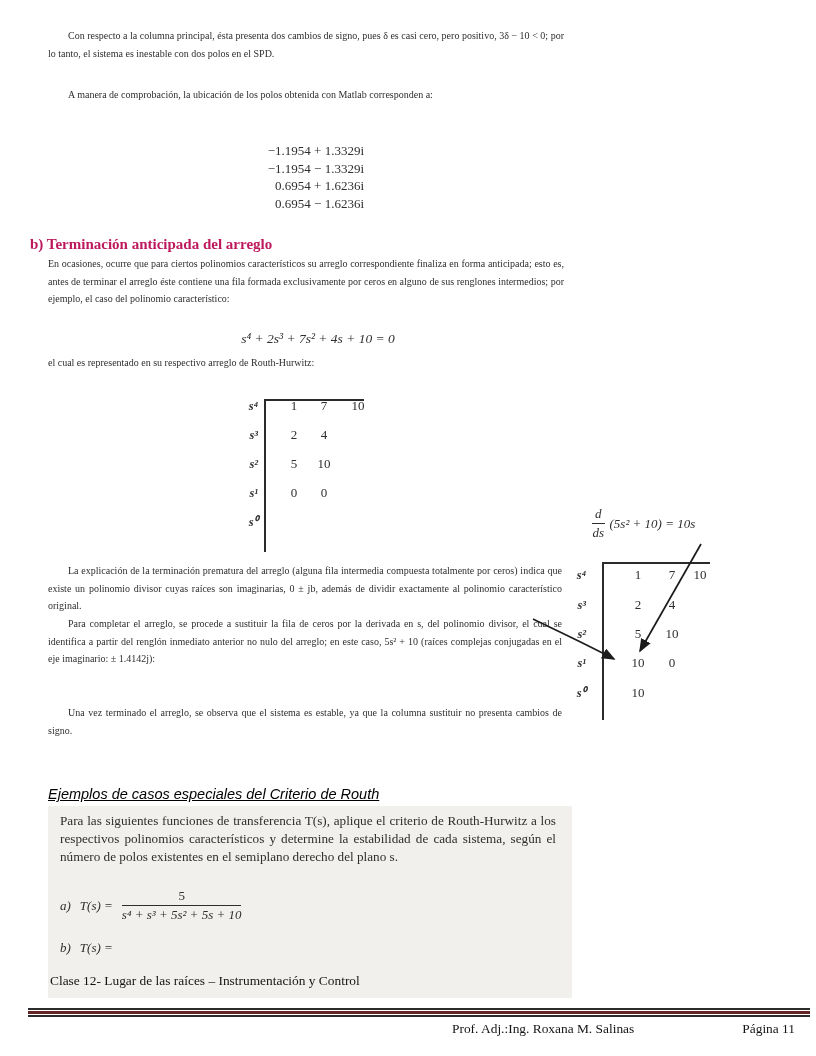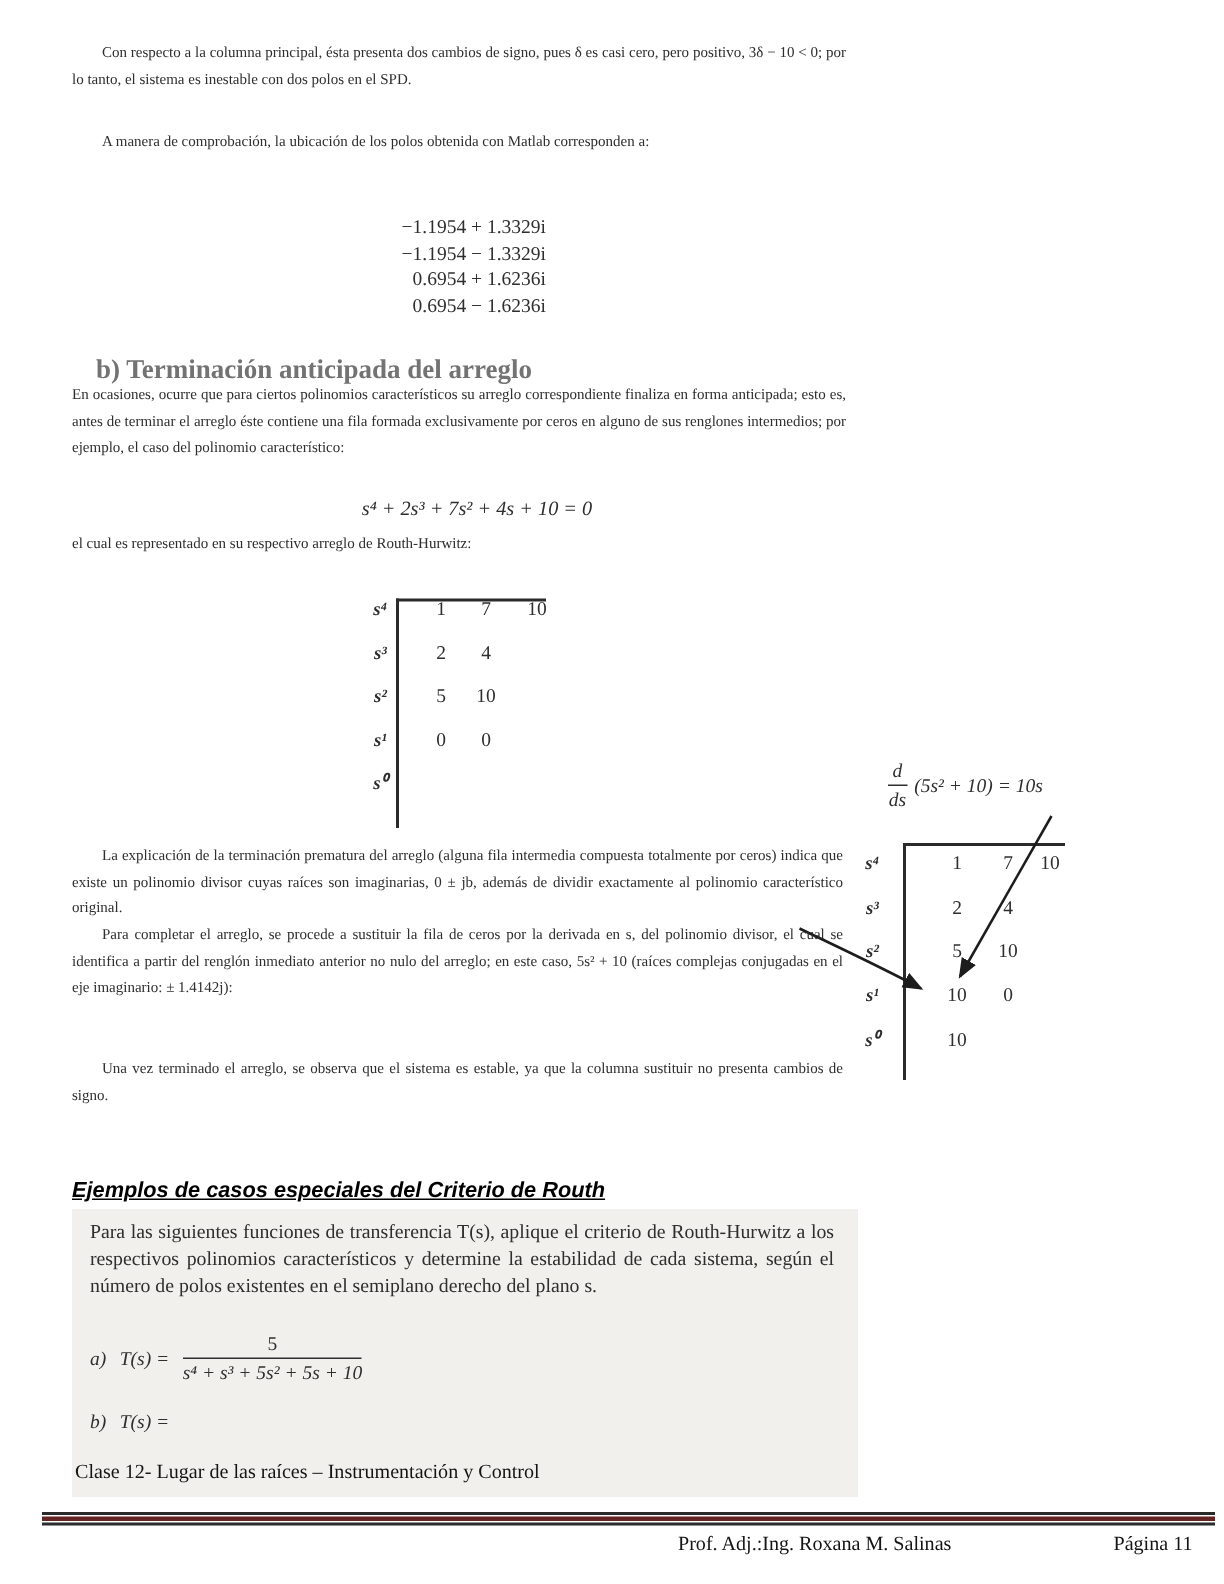--- a/index.html
+++ b/index.html
@@ -20,21 +20,21 @@
   .rline{position:absolute;background:#2b2b2b;}
   .rrow{position:absolute;display:flex;align-items:baseline;height:20px;font-size:13px;color:#2e2e2e;}
   .rlab{width:30px;text-align:right;font-style:italic;font-size:12.5px;font-weight:bold;}
   .rcell{text-align:center;}
   
   .dfrac-wrap{display:flex;align-items:center;gap:5px;font-size:13px;font-style:italic;color:#2e2e2e;}
   .frac{display:inline-flex;flex-direction:column;align-items:stretch;text-align:center;}
   .frac .num{border-bottom:1.2px solid #2e2e2e;padding:0 3px 1px 3px;}
   .frac .den{padding-top:1px;}
   
-  .ex-heading{font-family:"Liberation Sans",sans-serif;font-weight:bold;font-style:italic;
+  .ex-heading{font-family:"Liberation Sans",sans-serif;font-weight:normal;font-style:italic;
     text-decoration:underline;font-size:14.5px;color:#000;}
   .ex-box{background:#f1f0ed;}
   .tf-row{position:absolute;display:flex;align-items:center;gap:9px;font-size:13px;color:#2e2e2e;}
   .tf-frac .num{font-style:normal;}
   .tf-frac .den{font-style:italic;}
   
   .foot-rule{height:1.5px;background:#2b2b2b;}
   .foot-rule.maroon{height:3.5px;background:#632423;margin:1px 0;}
   .foot-text{font-size:13.4px;color:#141414;}
 </style>
@@ -44,21 +44,21 @@
 <div class="abs para ti" style="top:27px;left:48px;width:516px;">Con respecto a la columna principal, ésta presenta dos cambios de signo, pues δ es casi cero, pero positivo, 3δ − 10 &lt; 0; por lo tanto, el sistema es inestable con dos polos en el SPD.</div>
 <div class="abs para ti" style="top:86px;left:48px;width:516px;">A manera de comprobación, la ubicación de los polos obtenida con Matlab corresponden a:</div>
 
 <div class="abs poles" style="top:142px;left:250px;width:114px;">
   <div>−1.1954 + 1.3329i</div>
   <div>−1.1954 − 1.3329i</div>
   <div>0.6954 + 1.6236i</div>
   <div>0.6954 − 1.6236i</div>
 </div>
 
-<div class="abs bold" style="top:236px;left:64px;font-size:18px;color:#737373;">b) Terminación anticipada del arreglo</div>
+<div class="abs bold" style="top:236px;left:30px;font-size:15px;color:#be185d;">b) Terminación anticipada del arreglo</div>
 <div class="abs para" style="top:255px;left:48px;width:516px;">En ocasiones, ocurre que para ciertos polinomios característicos su arreglo correspondiente finaliza en forma anticipada; esto es, antes de terminar el arreglo éste contiene una fila formada exclusivamente por ceros en alguno de sus renglones intermedios; por ejemplo, el caso del polinomio característico:</div>
 <div class="abs eq center" style="top:331px;left:48px;width:540px;">s⁴ + 2s³ + 7s² + 4s + 10 = 0</div>
 <div class="abs para" style="top:354px;left:48px;width:516px;">el cual es representado en su respectivo arreglo de Routh-Hurwitz:</div>
 
 <div class="rtable" style="left:228px;top:395px;width:150px;height:165px;">
   <div class="rline" style="left:36px;top:4px;width:100px;height:2px;"></div>
   <div class="rline" style="left:36px;top:4px;width:2px;height:153px;"></div>
   <div class="rrow" style="left:0;top:3px;">
     <span class="rlab">s⁴</span>
     <span class="rcell" style="margin-left:19px;width:34px;">1</span>

